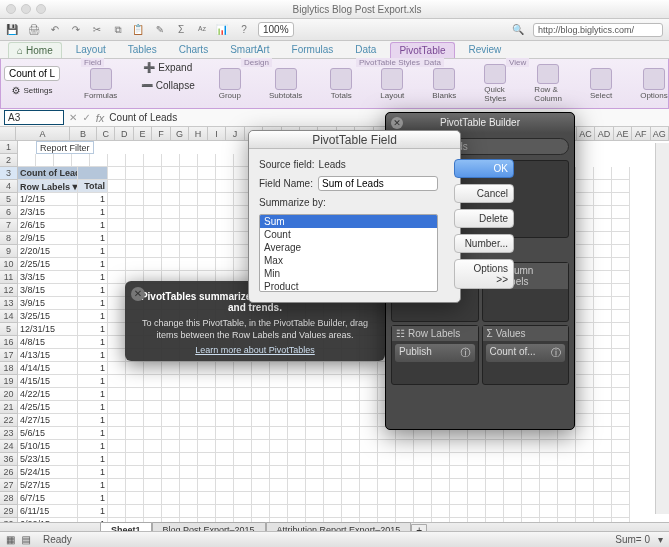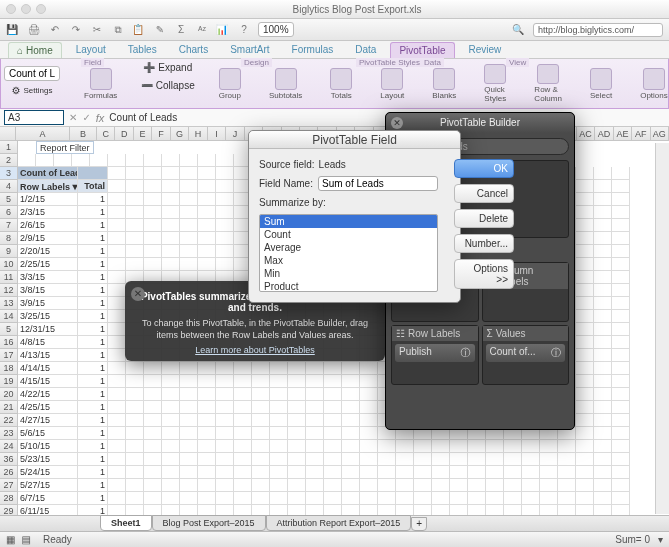--- a/index.html
+++ b/index.html
@@ -69,21 +69,21 @@
 .bquad{display:grid;grid-template-columns:1fr 1fr;grid-template-rows:60px 60px;gap:3px;margin:3px 5px;}
 .bqcell{background:#3a3a3a;border:1px solid #222;border-radius:3px;display:flex;flex-direction:column;}
 .bqhdr{background:#555;padding:2px 4px;font-size:9px;display:flex;align-items:center;gap:3px;}
 .bqitem{background:linear-gradient(#6a6a6a,#505050);margin:3px;padding:2px 4px;border-radius:3px;font-size:9px;color:#ddd;display:flex;justify-content:space-between;}
 
 .tip{position:absolute;left:125px;top:281px;width:260px;height:80px;background:rgba(50,50,50,.94);border-radius:6px;color:#ddd;padding:10px 14px;box-shadow:0 4px 20px rgba(0,0,0,.5);}
 .tip .tclose{position:absolute;left:6px;top:6px;width:14px;height:14px;border-radius:50%;background:#777;color:#333;text-align:center;line-height:14px;font-size:10px;}
 .tip h4{font-size:10px;text-align:center;margin-bottom:4px;color:#fff;}
 .tip p{font-size:9px;text-align:center;line-height:12px;}
 .tip a{color:#cde;text-decoration:underline;font-size:9px;display:block;text-align:center;margin-top:4px;}
-.sheettabs{position:absolute;bottom:16px;left:0;right:0;height:16px;background:linear-gradient(#eee,#ddd);display:flex;align-items:center;padding-left:100px;gap:0;border-top:1px solid #bbb;}
+.sheettabs{position:absolute;bottom:9px;left:0;right:0;height:16px;background:linear-gradient(#eee,#ddd);display:flex;align-items:center;padding-left:100px;gap:0;border-top:1px solid #bbb;}
 .stab{padding:2px 10px;font-size:9px;background:#e3e3e3;border:1px solid #aaa;border-radius:0 0 4px 4px;margin-top:-1px;}
 .stab.active{background:#fff;font-weight:bold;}
 .addtab{width:16px;height:14px;border:1px solid #aaa;border-radius:0 0 4px 4px;text-align:center;line-height:12px;font-size:10px;background:#eee;}
 .statusbar{position:absolute;bottom:0;left:0;right:0;height:16px;background:linear-gradient(#f6f6f6,#e0e0e0);border-top:1px solid #bbb;display:flex;align-items:center;padding:0 6px;font-size:9px;color:#555;}
 .statusbar .sp{flex:1;}
 .scrollbar-v{position:absolute;right:0;top:143px;bottom:33px;width:14px;background:#eee;border-left:1px solid #ccc;}
 .reportfilter{border:1px solid #b7c9dd;background:#fff;font-size:9px;padding:0 3px;height:13px;line-height:13px;display:inline-block;margin-left:18px;}
 </style>
 </head>
 <body>

